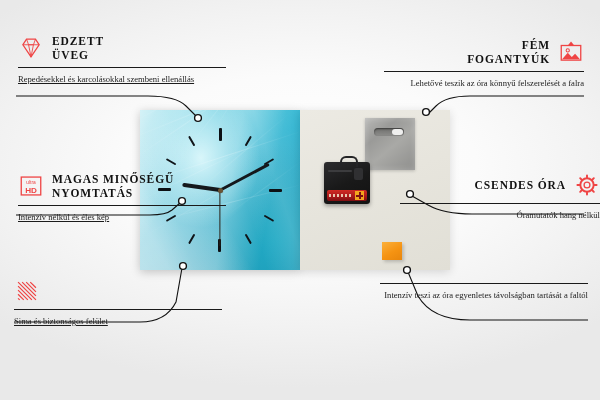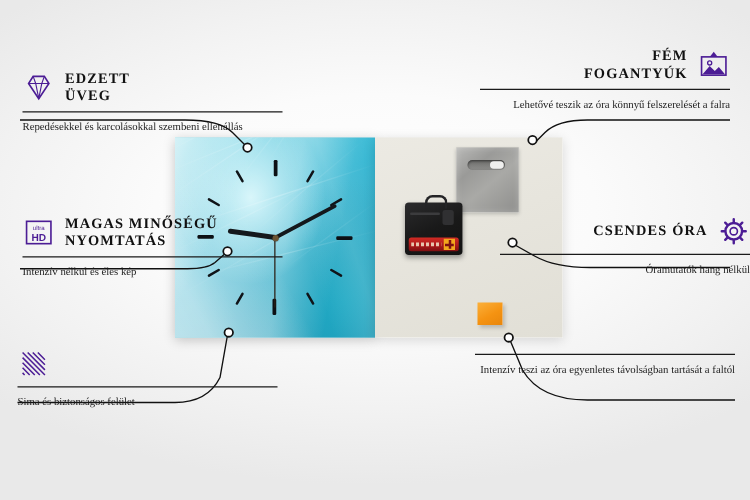--- a/index.html
+++ b/index.html
@@ -91,30 +91,30 @@
   .feat{position:absolute;width:208px;}
   .feat .row{display:flex;align-items:center;gap:8px;}
   .feat .ttl{
     font-size:11.5px;letter-spacing:.9px;color:#111;line-height:1.22;
     font-family:"Liberation Serif", serif;font-weight:700;text-transform:uppercase;
   }
   .feat .rule{height:1px;background:#1a1a1a;margin:5px 0 5px;}
   .feat .desc{font-size:8.6px;color:#1c1c1c;line-height:1.42;font-family:"Liberation Serif", serif;}
   .feat.left .row{justify-content:flex-start;}
   .feat.left .ttl{text-align:left;}
-  .feat.left .desc{text-align:left;}
+  .feat.left .desc{text-align:left;text-decoration:underline;}
   .feat.right{text-align:right;}
   .feat.right .row{justify-content:flex-end;}
   .feat.right .ttl{text-align:right;}
   .feat.right .desc{text-align:right;}
-  .ico{width:26px;height:26px;flex:0 0 26px;position:relative;color:#4c1d95;}
+  .ico{width:26px;height:26px;flex:0 0 26px;position:relative;color:#ef4444;}
   .ico svg{display:block;width:26px;height:26px;}
 
   
-  #f-glass{left:18px;top:56px;}
+  #f-glass{left:18px;top:34px;}
   #f-print{left:18px;top:172px;}
   #f-edge{left:14px;top:278px;}
   #f-handle{right:16px;top:38px;width:200px;}
   #f-mech{right:0;top:172px;width:200px;}
   #f-foam{right:12px;top:278px;width:208px;}
 </style>
 </head>
 <body>
 
 <div class="stage">

